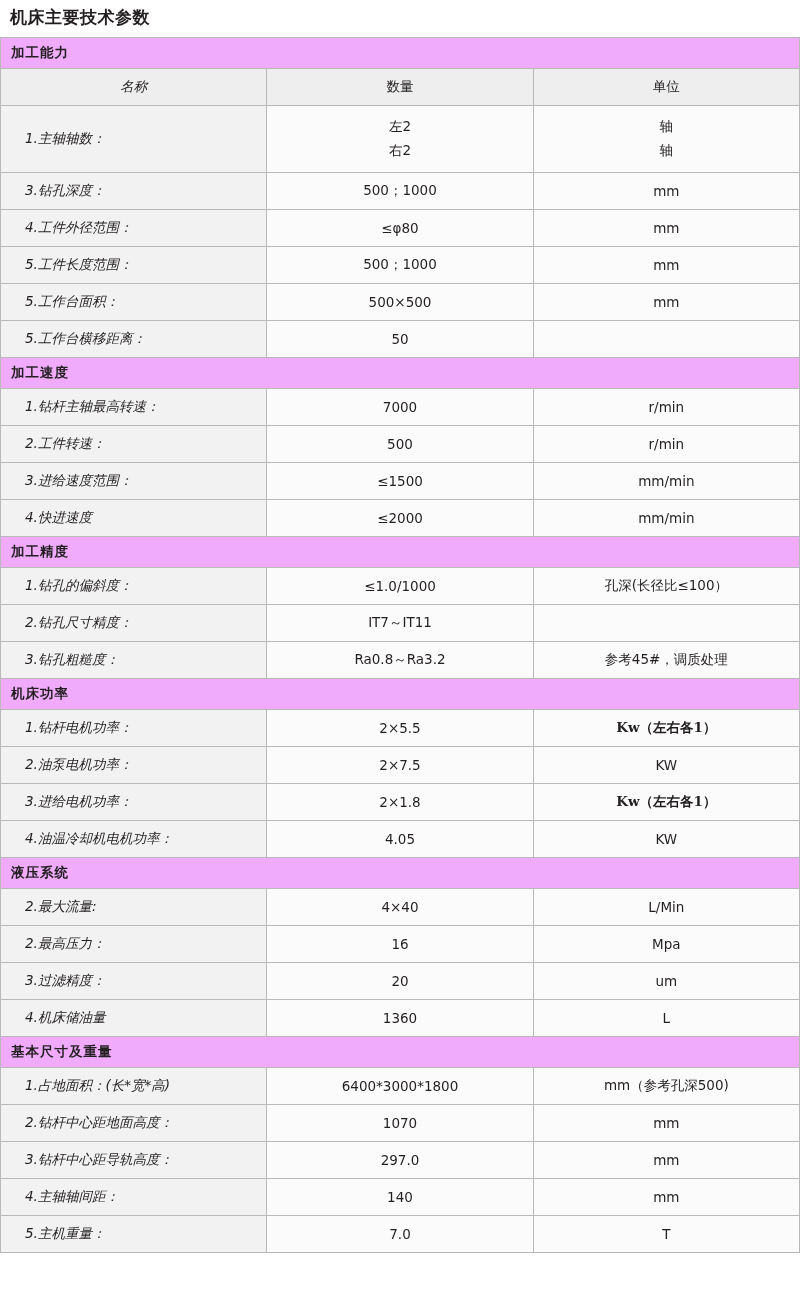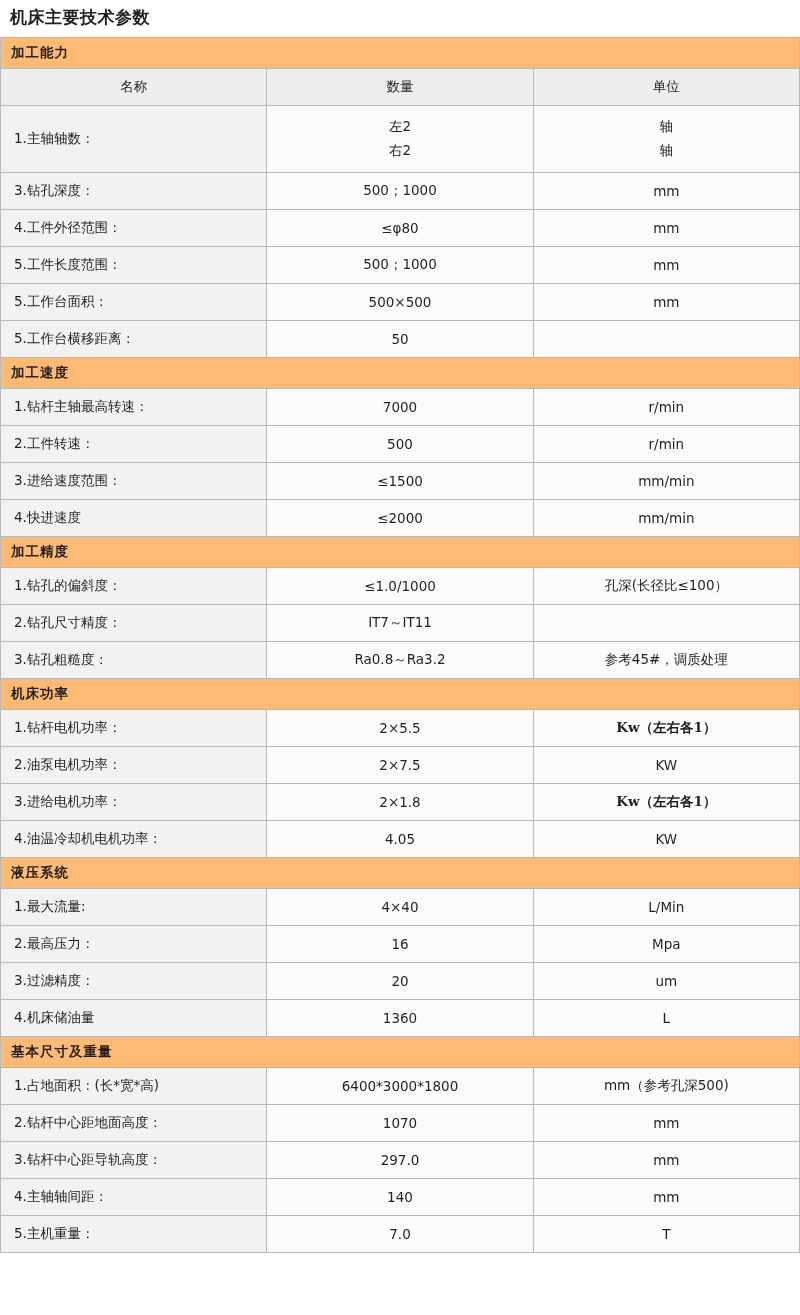--- a/index.html
+++ b/index.html
@@ -29,40 +29,41 @@
     border-collapse: collapse;
     table-layout: fixed;
   }
   table.spec td {
     border: 1px solid #b9b9b9;
     font-size: 13.5px;
     color: #231f20;
     vertical-align: middle;
   }
   .section-row td {
-    background: #fdba74;
+    background: #f0abfc;
     color: #ffffff;
     font-size: 15px;
     font-weight: bold;
     padding: 6px 10px;
     border: 1px solid #6d6c6a;
     letter-spacing: 1px;
     margin-left: 14px;
   }
   .head-row td {
     background: #eeeeee;
     text-align: center;
     padding: 10px 4px;
     font-size: 13.5px;
   }
   td.c-name {
     width: 268px;
-    padding: 9px 13px;
+    padding: 9px 24px;
     background: #f2f2f2;
     text-align: left;
+    font-style: italic;
   }
   td.c-qty {
     width: 267px;
     padding: 4px 6px;
     text-align: center;
     background: #fbfbfb;
   }
   td.c-unit {
     width: 265px;
     padding: 9px 6px;
@@ -194,21 +195,21 @@
         </tr>
         <tr>
           <td class="c-name">4.油温冷却机电机功率：</td>
           <td class="c-qty">4.05</td>
           <td class="c-unit">KW</td>
         </tr>
         <tr class="section-row">
           <td colspan="3">液压系统</td>
         </tr>
         <tr>
-          <td class="c-name">1.最大流量:</td>
+          <td class="c-name">2.最大流量:</td>
           <td class="c-qty">4×40</td>
           <td class="c-unit">L/Min</td>
         </tr>
         <tr>
           <td class="c-name">2.最高压力：</td>
           <td class="c-qty">16</td>
           <td class="c-unit">Mpa</td>
         </tr>
         <tr>
           <td class="c-name">3.过滤精度：</td>

